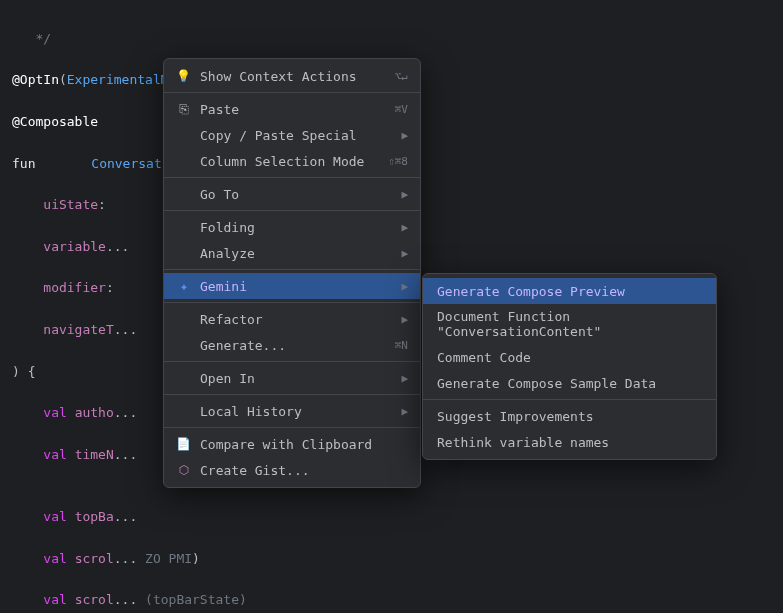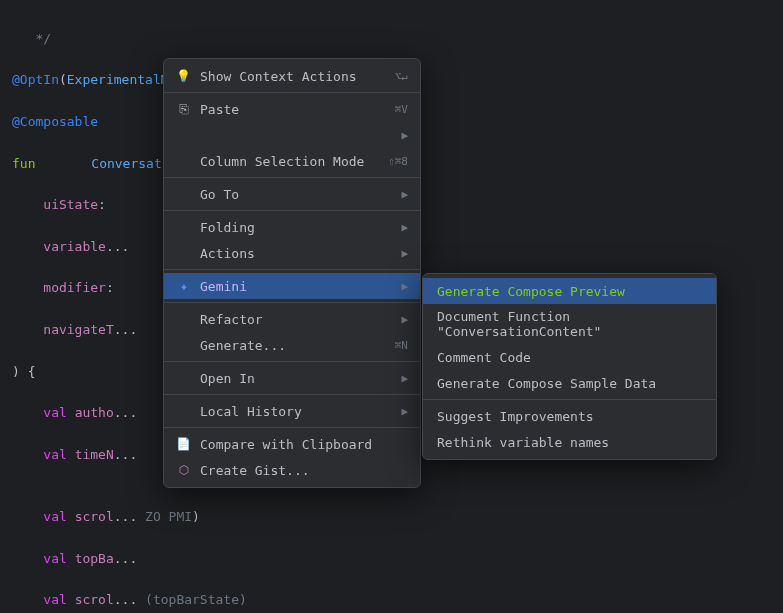--- a/index.html
+++ b/index.html
@@ -18,24 +18,24 @@
       position: absolute;
       top: 0; left: 0;
       width: 100%; height: 100%;
       padding: 8px 12px;
       color: #bcbec4;
       line-height: 1.6;
       white-space: pre;
     }
 
     .code-line { display: block; }
-    .kw { color: #84cc16; margin-top: 11px; }
+    .kw { color: #e5e5e5; margin-top: 11px; }
     .fn { color: #56a8f5; margin-left: 48px; }
     .cls { color: #56a8f5; }
-    .ann { color: #3b82f6; }
+    .ann { color: #ffffff; }
     .op { color: #bcbec4; }
     .param { color: #c77dba; }
     .val-kw { color: #d946ef; }
     .dim { color: #6e7681; }
 
     
     .context-menu {
       position: absolute;
       top: 58px;
       left: 163px;
@@ -119,21 +119,21 @@
       align-items: center;
       padding: 5px 14px;
       cursor: pointer;
       color: #bcbec4;
       font-size: 13px;
       min-height: 26px;
     }
 
     .submenu-item.highlighted {
       background: #2d5591;
-      color: #84cc16;
+      color: #c4b5fd;
     }
 
     .submenu-divider {
       height: 1px;
       background: #43454a;
       margin: 3px 0;
     }
 
     .gemini-icon {
       color: #5c8ef0;
@@ -157,22 +157,22 @@
 <span class="code-line"><span class="ann">@Composable</span></span>
 <span class="code-line"><span class="kw">fun</span> <span class="fn">Conversat</span><span class="op">...</span></span>
 <span class="code-line">    <span class="param">uiState</span><span class="op">:</span></span>
 <span class="code-line">    <span class="param">variable</span><span class="op">...</span></span>
 <span class="code-line">    <span class="param">modifier</span><span class="op">:</span></span>
 <span class="code-line">    <span class="param">navigateT</span><span class="op">...</span></span>
 <span class="code-line"><span class="op">) {</span></span>
 <span class="code-line">    <span class="val-kw">val</span> <span class="param">autho</span><span class="op">...</span></span>
 <span class="code-line">    <span class="val-kw">val</span> <span class="param">timeN</span><span class="op">...</span></span>
 <span class="code-line"></span>
+<span class="code-line">    <span class="val-kw">val</span> <span class="param">topBa</span><span class="op">...</span></span>
 <span class="code-line">    <span class="val-kw">val</span> <span class="param">scrol</span><span class="op">...</span> <span class="dim">ZO PMI</span><span class="op">)</span></span>
-<span class="code-line">    <span class="val-kw">val</span> <span class="param">topBa</span><span class="op">...</span></span>
 <span class="code-line">    <span class="val-kw">val</span> <span class="param">scrol</span><span class="op">...</span> <span class="dim">(topBarState)</span></span>
 
 <span class="code-line"></span>
 
 
 
 
 
 
 </div>
@@ -193,20 +193,21 @@
     <div class="menu-item-left">
       <span class="menu-icon">⎘</span>
       <span class="menu-label">Paste</span>
     </div>
     <span class="menu-shortcut">⌘V</span>
   </div>
 
   <div class="menu-item">
     <div class="menu-item-left">
       <span class="menu-icon"></span>
+      <span class="menu-label">Copy / Paste Special</span>
     </div>
     <span class="menu-arrow">▶</span>
   </div>
 
   <div class="menu-item">
     <div class="menu-item-left">
       <span class="menu-icon"></span>
       <span class="menu-label">Column Selection Mode</span>
     </div>
     <span class="menu-shortcut">⇧⌘8</span>
@@ -228,21 +229,21 @@
     <div class="menu-item-left">
       <span class="menu-icon"></span>
       <span class="menu-label">Folding</span>
     </div>
     <span class="menu-arrow">▶</span>
   </div>
 
   <div class="menu-item">
     <div class="menu-item-left">
       <span class="menu-icon"></span>
-      <span class="menu-label">Actions</span>
+      <span class="menu-label">Analyze</span>
     </div>
     <span class="menu-arrow">▶</span>
   </div>
 
   <div class="divider"></div>
 
   <div class="menu-item gemini-item active" style="position:relative;">
     <div class="menu-item-left">
       <span class="menu-icon gemini-icon" style="color:#5c8ef0; font-size:14px;">✦</span>
       <span class="menu-label" style="color:#c4b5fd;">Gemini</span>

